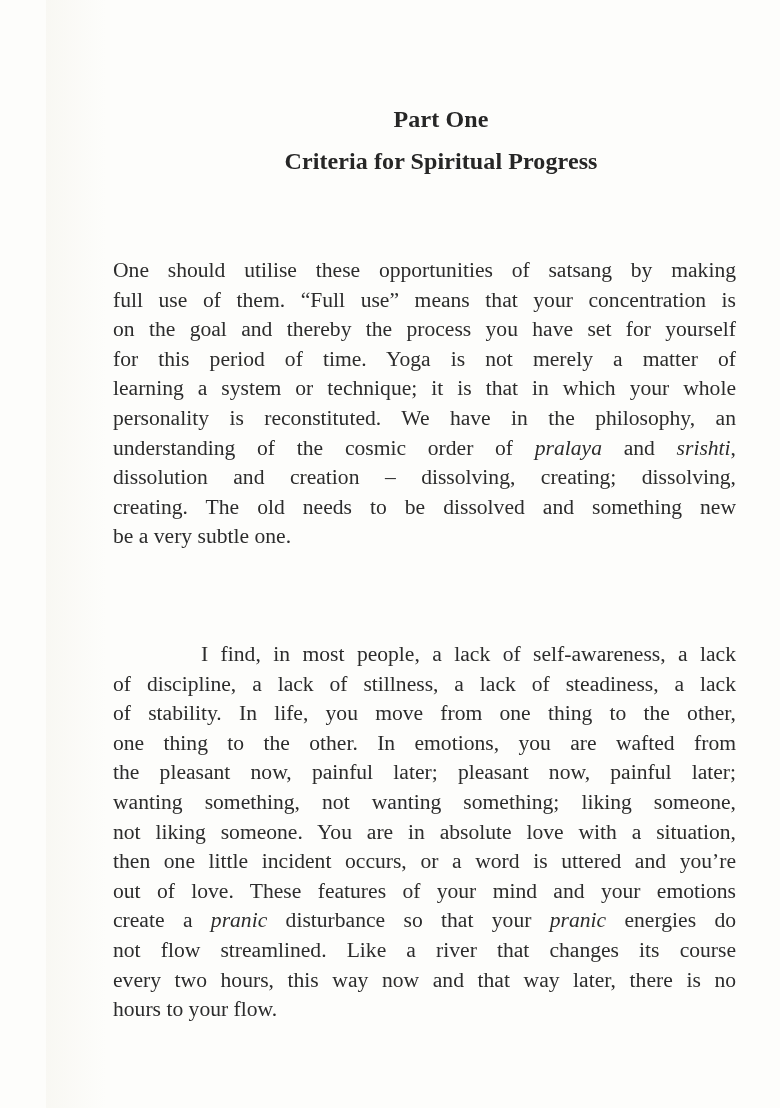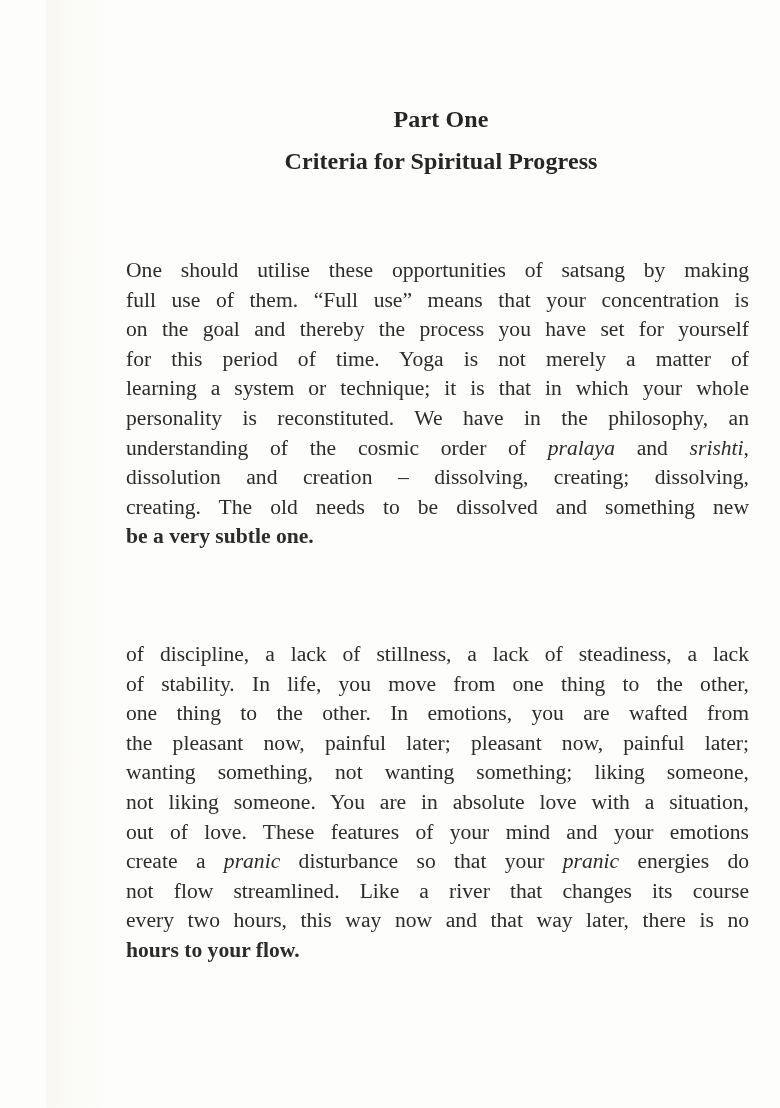--- a/index.html
+++ b/index.html
@@ -31,37 +31,36 @@
       text-align: center;
       font-weight: bold;
       font-size: 24px;
       color: #262626;
       letter-spacing: 0.1px;
     }
     .part-title { top: 106px; }
     .chapter-title { top: 148px; }
     .body-text {
       position: absolute;
-      left: 80px;
+      left: 67px;
       width: 623px;
       font-size: 21.6px;
       line-height: 29.6px;
       text-align: justify;
       color: #2c2c2c;
     }
     .line {
       display: block;
       text-align: justify;
       text-align-last: justify;
       white-space: nowrap;
       height: 29.6px;
     }
     .line.last {
       text-align-last: left;
-      font-weight: bold;
     }
     .para1 { top: 256px; }
     .para2 { top: 640px; }
     .indent { padding-left: 88px; }
     em { }
   </style>
 </head>
 <body>
 
 <div class="page">
@@ -74,25 +73,27 @@
       <span class="line">on the goal and thereby the process you have set for yourself</span>
       <span class="line">for this period of time. Yoga is not merely a matter of</span>
       <span class="line">learning a system or technique; it is that in which your whole</span>
       <span class="line">personality is reconstituted. We have in the philosophy, an</span>
       <span class="line">understanding of the cosmic order of <em>pralaya</em> and <em>srishti</em>,</span>
       <span class="line">dissolution and creation – dissolving, creating; dissolving,</span>
       <span class="line">creating. The old needs to be dissolved and something new</span>
       <span class="line last">be a very subtle one.</span>
     </div>
   <div class="body-text para2">
+      <span class="line indent">I find, in most people, a lack of self-awareness, a lack</span>
       <span class="line">of discipline, a lack of stillness, a lack of steadiness, a lack</span>
       <span class="line">of stability. In life, you move from one thing to the other,</span>
       <span class="line">one thing to the other. In emotions, you are wafted from</span>
       <span class="line">the pleasant now, painful later; pleasant now, painful later;</span>
       <span class="line">wanting something, not wanting something; liking someone,</span>
       <span class="line">not liking someone. You are in absolute love with a situation,</span>
+      <span class="line">then one little incident occurs, or a word is uttered and you’re</span>
       <span class="line">out of love. These features of your mind and your emotions</span>
       <span class="line">create a <em>pranic</em> disturbance so that your <em>pranic</em> energies do</span>
       <span class="line">not flow streamlined. Like a river that changes its course</span>
       <span class="line">every two hours, this way now and that way later, there is no</span>
       <span class="line last">hours to your flow.</span>
     </div>
 </div>
 
 </body></html>

